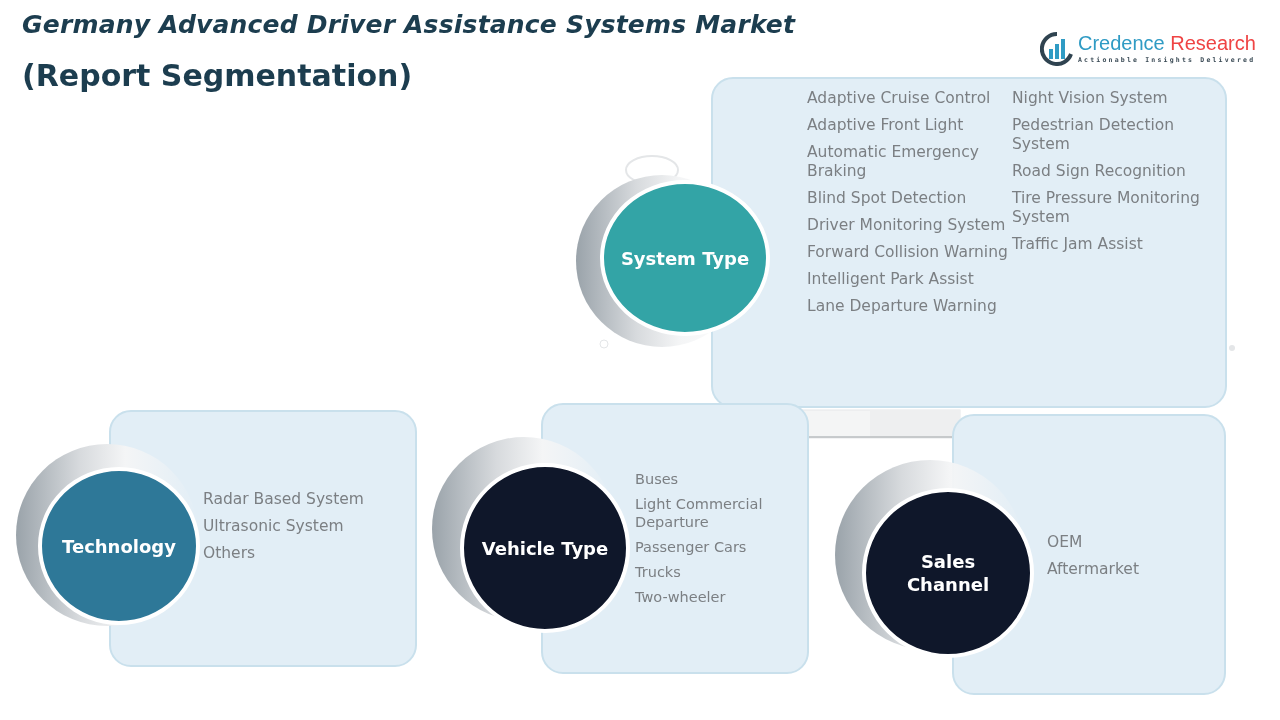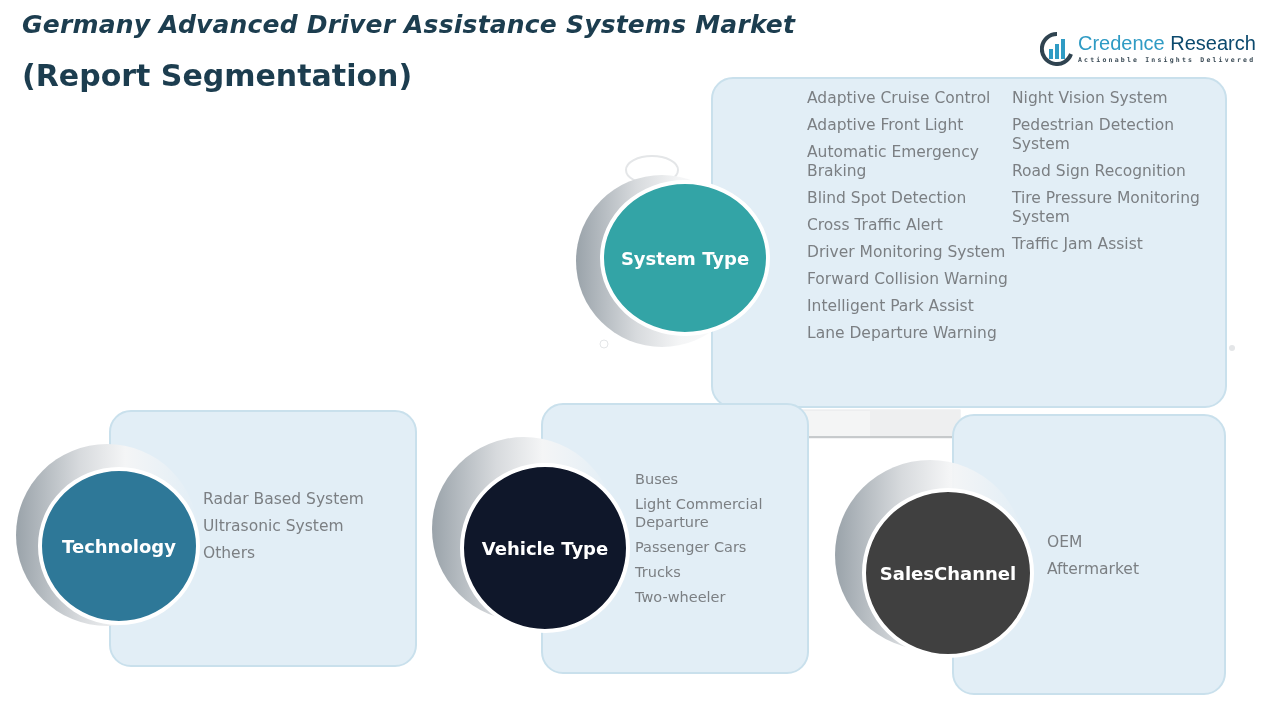--- a/index.html
+++ b/index.html
@@ -21,21 +21,21 @@
       font-weight: bold; font-size: 30px; color: #1c3d4f;
       white-space: nowrap;
     }
     .logo { position: absolute; left: 1040px; top: 30px; width: 220px; height: 40px; }
     .logo-icon { position: absolute; left: 0; top: 2px; width: 34px; height: 34px; }
     .logo-name {
       position: absolute; left: 38px; top: 2px; font-size: 20px; white-space: nowrap;
       font-family: "Liberation Sans", sans-serif;
     }
     .logo-name .c1 { color: #2f9bc4; }
-    .logo-name .c2 { color: #0c4a6e; }
+    .logo-name .c2 { color: #ef4444; }
     .logo-tag {
       position: absolute; left: 38px; top: 26px; font-size: 6.5px; letter-spacing: 2.2px;
       color: #3a4a55; white-space: nowrap; font-weight: bold;
       font-family: "DejaVu Sans Mono", monospace;
     }
 
     
     .bg-deco { position: absolute; pointer-events: none; }
 
     .card {
@@ -96,21 +96,20 @@
 <div class="card" style="left:711px;top:77px;width:516px;height:331px;"></div>
 <div class="ring" style="left:576px;top:175px;width:172px;height:172px;"></div>
 <div class="circle" style="left:600px;top:180px;width:170px;height:156px;background:#33a4a6;">
   <span>System Type</span>
 </div>
 <ul class="items" style="left:807px;top:89px;width:205px;">
   <li>Adaptive Cruise Control</li>
   <li>Adaptive Front Light</li>
   <li style="width:185px;">Automatic Emergency Braking</li>
   <li>Blind Spot Detection</li>
-  <li>Cross Traffic Alert</li>
   <li>Driver Monitoring System</li>
   <li>Forward Collision Warning</li>
   <li>Intelligent Park Assist</li>
   <li>Lane Departure Warning</li>
 </ul>
 <ul class="items" style="left:1012px;top:89px;width:200px;">
   <li>Night Vision System</li>
   <li style="width:180px;">Pedestrian Detection System</li>
   <li>Road Sign Recognition</li>
   <li style="width:195px;">Tire Pressure Monitoring System</li>
@@ -136,20 +135,20 @@
 <ul class="items small" style="left:635px;top:470px;width:160px;">
   <li>Buses</li>
   <li style="width:140px;">Light Commercial Departure</li>
   <li>Passenger Cars</li>
   <li>Trucks</li>
   <li>Two-wheeler</li>
 </ul>
 
 <div class="card" style="left:952px;top:414px;width:274px;height:281px;"></div>
 <div class="ring" style="left:835px;top:460px;width:190px;height:190px;"></div>
-<div class="circle" style="left:862px;top:488px;width:172px;height:170px;background:#404040;">
+<div class="circle" style="left:862px;top:488px;width:172px;height:170px;background:#0f172a;flex-direction:column;">
   <span>Sales</span>
   <span>Channel</span>
 </div>
 <ul class="items" style="left:1047px;top:533px;width:150px;">
   <li>OEM</li>
   <li>Aftermarket</li>
 </ul>
 
 </body></html>

